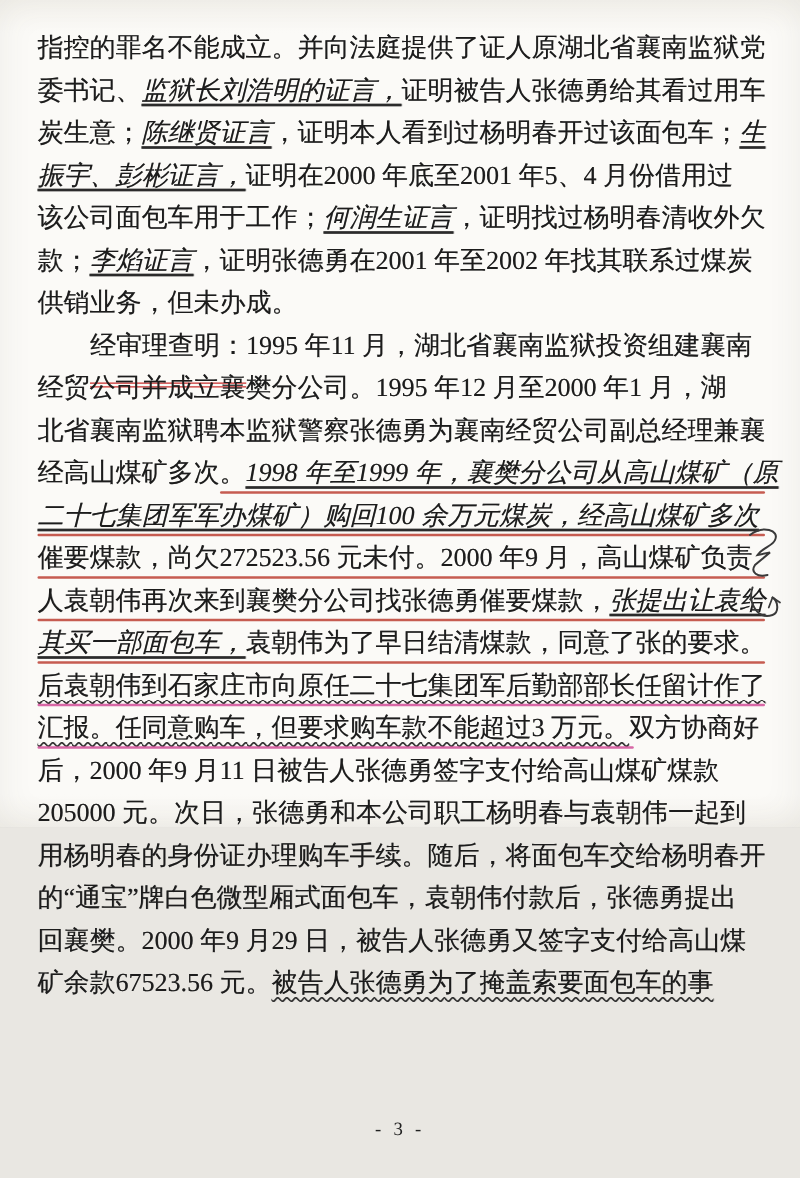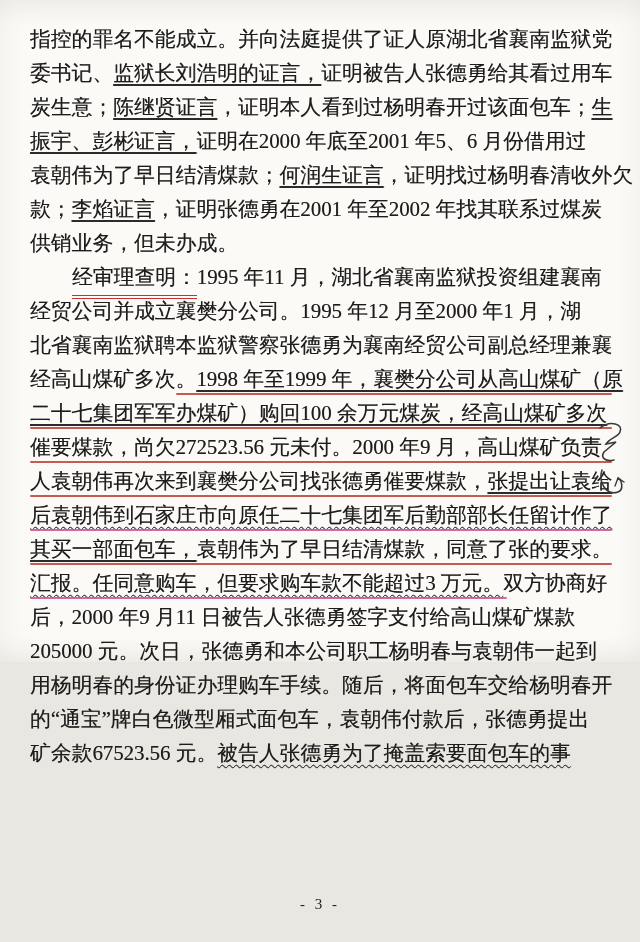--- a/index.html
+++ b/index.html
@@ -31,33 +31,34 @@
     color: #1c1c1c;
     text-shadow: 0.3px 0 0 rgba(20,20,20,0.55);
   }
   .line.indent { padding-left: 42px; }
   
   .u-b {
     text-decoration: underline;
     text-decoration-thickness: 1.8px;
     text-underline-offset: 4px;
     text-decoration-color: #2b2b2b;
+    font-style: italic;
   }
   
   .u-bw {
     text-decoration: underline;
     text-decoration-style: wavy;
     text-decoration-thickness: 1px;
     text-underline-offset: 4px;
     text-decoration-color: #2f2f2f;
   }
   
   .u-rd {
     border-bottom: 4px double #c92f2f;
-    padding-bottom: 7px;
+    padding-bottom: 18px;
   }
   
   .rule {
     position: absolute;
     bottom: 1px;
     height: 2px;
     border-radius: 1px;
     opacity: 0.9;
   }
   .footer {
@@ -77,38 +78,39 @@
 </style>
 </head>
 <body>
 
 <div class="page">
 
   <div class="doc">
       <div class="line"><span>指控的罪名不能成立。并向法庭提供了证人原湖北省襄南监狱党</span></div>
       <div class="line"><span>委书记、</span><span class="u-b">监狱长刘浩明的证言，</span><span>证明被告人张德勇给其看过用车</span></div>
       <div class="line"><span>炭生意；</span><span class="u-b">陈继贤证言</span><span>，证明本人看到过杨明春开过该面包车；</span><span class="u-b">生</span></div>
-      <div class="line"><span class="u-b">振宇、彭彬证言，</span><span>证明在2000 年底至2001 年5、6 月份借用过</span></div>
-      <div class="line"><span>袁朝伟为了早日结清煤款；</span><span class="u-b">何润生证言</span><span>，证明找过杨明春清收外欠</span></div>
+      <div class="line"><span class="u-b">振宇、彭彬证言，</span><span>证明在2000 年底至2001 年5、4 月份借用过</span></div>
+      <div class="line"><span>该公司面包车用于工作；</span><span class="u-b">何润生证言</span><span>，证明找过杨明春清收外欠</span></div>
       <div class="line"><span>款；</span><span class="u-b">李焰证言</span><span>，证明张德勇在2001 年至2002 年找其联系过煤炭</span></div>
       <div class="line"><span>供销业务，但未办成。</span></div>
       <div class="line indent"><span class="u-rd">经审理查明：</span><span>1995 年11 月，湖北省襄南监狱投资组建襄南</span></div>
       <div class="line"><span>经贸公司并成立襄樊分公司。1995 年12 月至2000 年1 月，湖</span></div>
       <div class="line"><span>北省襄南监狱聘本监狱警察张德勇为襄南经贸公司副总经理兼襄</span></div>
       <div class="line"><span>经高山煤矿多次。</span><span class="u-b">1998 年至1999 年，襄樊分公司从高山煤矿（原</span><div class="rule" style="left: 25%; width: 75%; background: rgb(192, 74, 62);"></div></div>
       <div class="line"><span class="u-b">二十七集团军军办煤矿）购回100 余万元煤炭，经高山煤矿多次</span><div class="rule" style="left: 0%; width: 100%; background: rgb(192, 74, 62);"></div></div>
       <div class="line"><span>催要煤款，尚欠272523.56 元未付。2000 年9 月，高山煤矿负责</span><div class="rule" style="left: 0%; width: 100%; background: rgb(192, 74, 62);"></div></div>
       <div class="line"><span>人袁朝伟再次来到襄樊分公司找张德勇催要煤款，</span><span class="u-b">张提出让袁给</span><div class="rule" style="left: 0%; width: 100%; background: rgb(192, 74, 62);"></div></div>
+      <div class="line"><span class="u-b">其买一部面包车，</span><span>袁朝伟为了早日结清煤款，同意了张的要求。</span><div class="rule" style="left: 0%; width: 100%; background: rgb(192, 74, 62);"></div></div>
       <div class="line"><span class="u-bw">后袁朝伟到石家庄市向原任二十七集团军后勤部部长任留计作了</span><div class="rule" style="left: 0%; width: 100%; background: rgb(212, 86, 156);"></div></div>
-      <div class="line"><span class="u-b">其买一部面包车，</span><span>袁朝伟为了早日结清煤款，同意了张的要求。</span><div class="rule" style="left: 0%; width: 100%; background: rgb(192, 74, 62);"></div></div>
       <div class="line"><span class="u-bw">汇报。任同意购车，但要求购车款不能超过3 万元。</span><span>双方协商好</span><div class="rule" style="left: 0%; width: 82%; background: rgb(212, 86, 156);"></div></div>
       <div class="line"><span>后，2000 年9 月11 日被告人张德勇签字支付给高山煤矿煤款</span></div>
       <div class="line"><span>205000 元。次日，张德勇和本公司职工杨明春与袁朝伟一起到</span></div>
       <div class="line"><span>用杨明春的身份证办理购车手续。随后，将面包车交给杨明春开</span></div>
       <div class="line"><span>的“通宝”牌白色微型厢式面包车，袁朝伟付款后，张德勇提出</span></div>
+      <div class="line"><span>回襄樊。2000 年9 月29 日，被告人张德勇又签字支付给高山煤</span></div>
       <div class="line"><span>矿余款67523.56 元。</span><span class="u-bw">被告人张德勇为了掩盖索要面包车的事</span></div>
     </div>
 
   <svg class="margin-mark" viewBox="0 0 42 96" fill="none" xmlns="http://www.w3.org/2000/svg">
     <path d="M8 10 C 18 2, 32 6, 28 14 C 26 19, 18 20, 14 26 L 24 24 L 12 34 C 8 40, 14 44, 22 42" stroke="#3a3a3a" stroke-width="1.6" stroke-linecap="round"></path>
     <path d="M10 52 C 6 64, 14 78, 26 74 C 32 72, 30 62, 26 60" stroke="#3a3a3a" stroke-width="1.6" stroke-linecap="round"></path>
     <path d="M26 60 L 23 68 M26 60 L 32 64" stroke="#3a3a3a" stroke-width="1.4" stroke-linecap="round"></path>
   </svg>
 
   <div class="footer">- 3 -</div>

